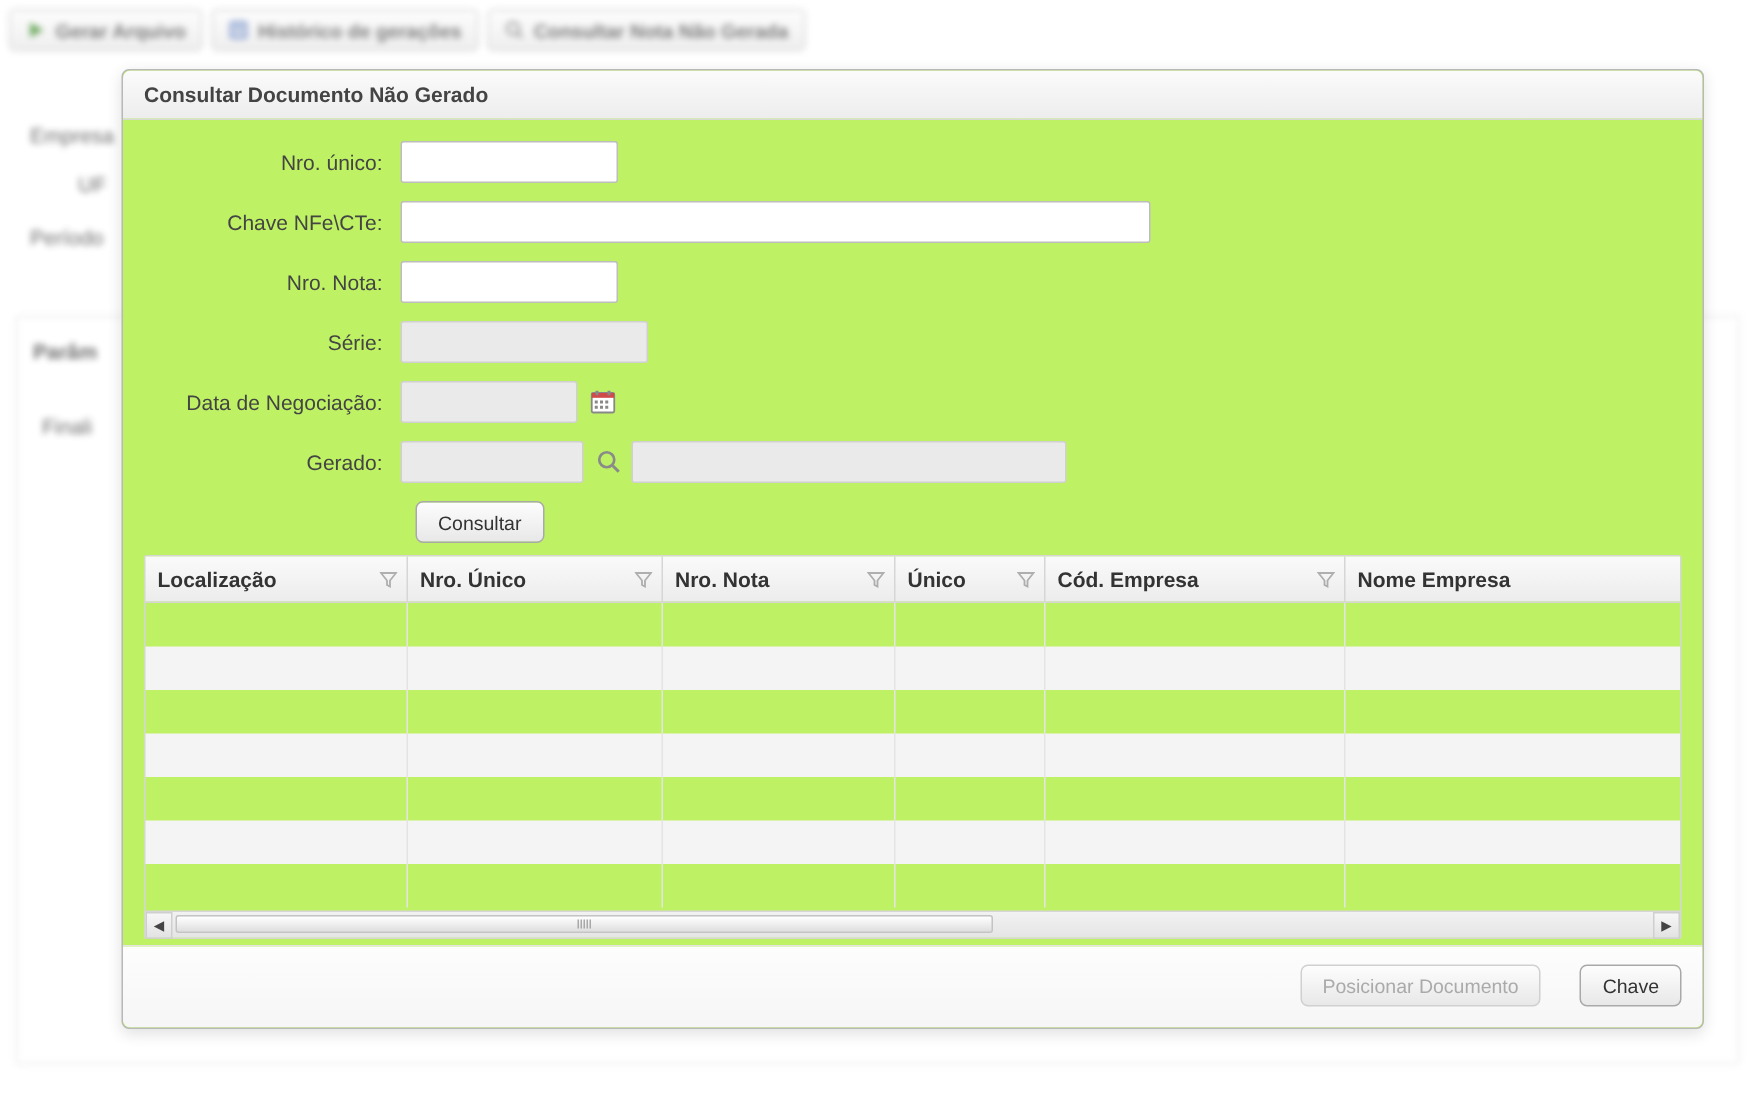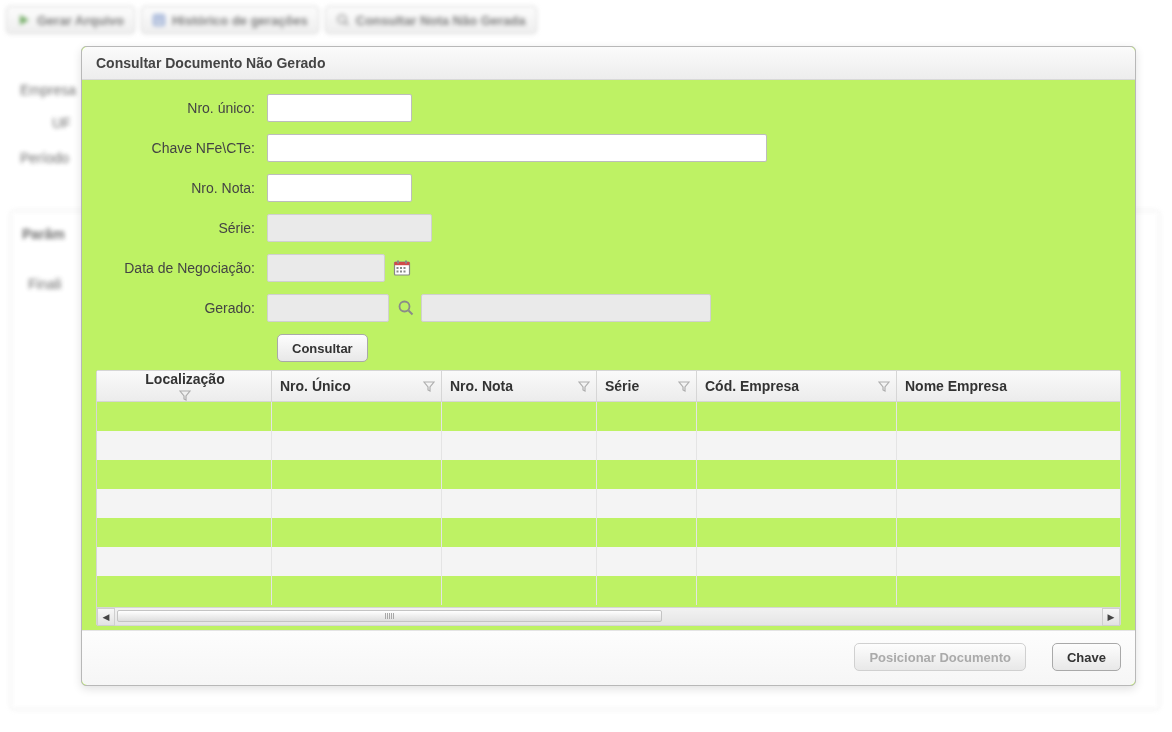--- a/index.html
+++ b/index.html
@@ -113,21 +113,21 @@
       width:22px;height:22px;margin-left:6px;cursor:pointer;
     }
 
     .action-btn {
       height: 28px;
       padding: 0 14px;
       border: 1px solid #a9a9a9;
       border-radius: 5px;
       background: linear-gradient(#fdfdfd,#e8e8e8);
       color: #333;
-      font-weight: bold;
+      font-weight: normal;
       font-size: 13px;
       cursor: pointer;
     }
     .action-btn.disabled { color:#aaa; border-color:#d0d0d0; cursor:default; }
 
     .consult-row { margin: 10px 0 8px 185px; }
 
     
     .grid {
       border: 1px solid #d6d6d6;
@@ -155,21 +155,21 @@
       height: 205px;
       position: relative;
     }
     .gb-row {
       display:flex;height:29px;
     }
     .gb-row:nth-child(even){background:#f4f4f4;}
     .gb-cell { border-right:1px solid #e4e4e4; }
 
     
-    .c-loc   { width: 175px; flex-direction: column; }
+    .c-loc   { width: 175px; }
     .c-nunic { width: 170px; }
     .c-nnota { width: 155px; }
     .c-serie { width: 100px; }
     .c-cemp  { width: 200px; }
     .c-nemp  { flex:1; border-right:none; }
 
     .grid-scroll {
       display:flex;align-items:center;
       height:18px;background:linear-gradient(#f2f2f2,#e5e5e5);
       border-top:1px solid #d6d6d6;
@@ -307,21 +307,21 @@
         </div>
         <div class="gh-cell c-nnota right">
           <span class="gh-text">Nro. Nota</span>
           <span class="filter">
               <svg width="12" height="12" viewBox="0 0 12 12">
                 <polygon points="1,2 11,2 7,7 7,11 5,10 5,7" fill="none" stroke="#777" stroke-width="1.2"></polygon>
               </svg>
             </span>
         </div>
         <div class="gh-cell c-serie">
-          <span class="gh-text">Série</span>
+          <span class="gh-text">Único</span>
           <span class="filter">
               <svg width="12" height="12" viewBox="0 0 12 12">
                 <polygon points="1,2 11,2 7,7 7,11 5,10 5,7" fill="none" stroke="#777" stroke-width="1.2"></polygon>
               </svg>
             </span>
         </div>
         <div class="gh-cell c-cemp right">
           <span class="gh-text">Cód. Empresa</span>
           <span class="filter">
               <svg width="12" height="12" viewBox="0 0 12 12">

